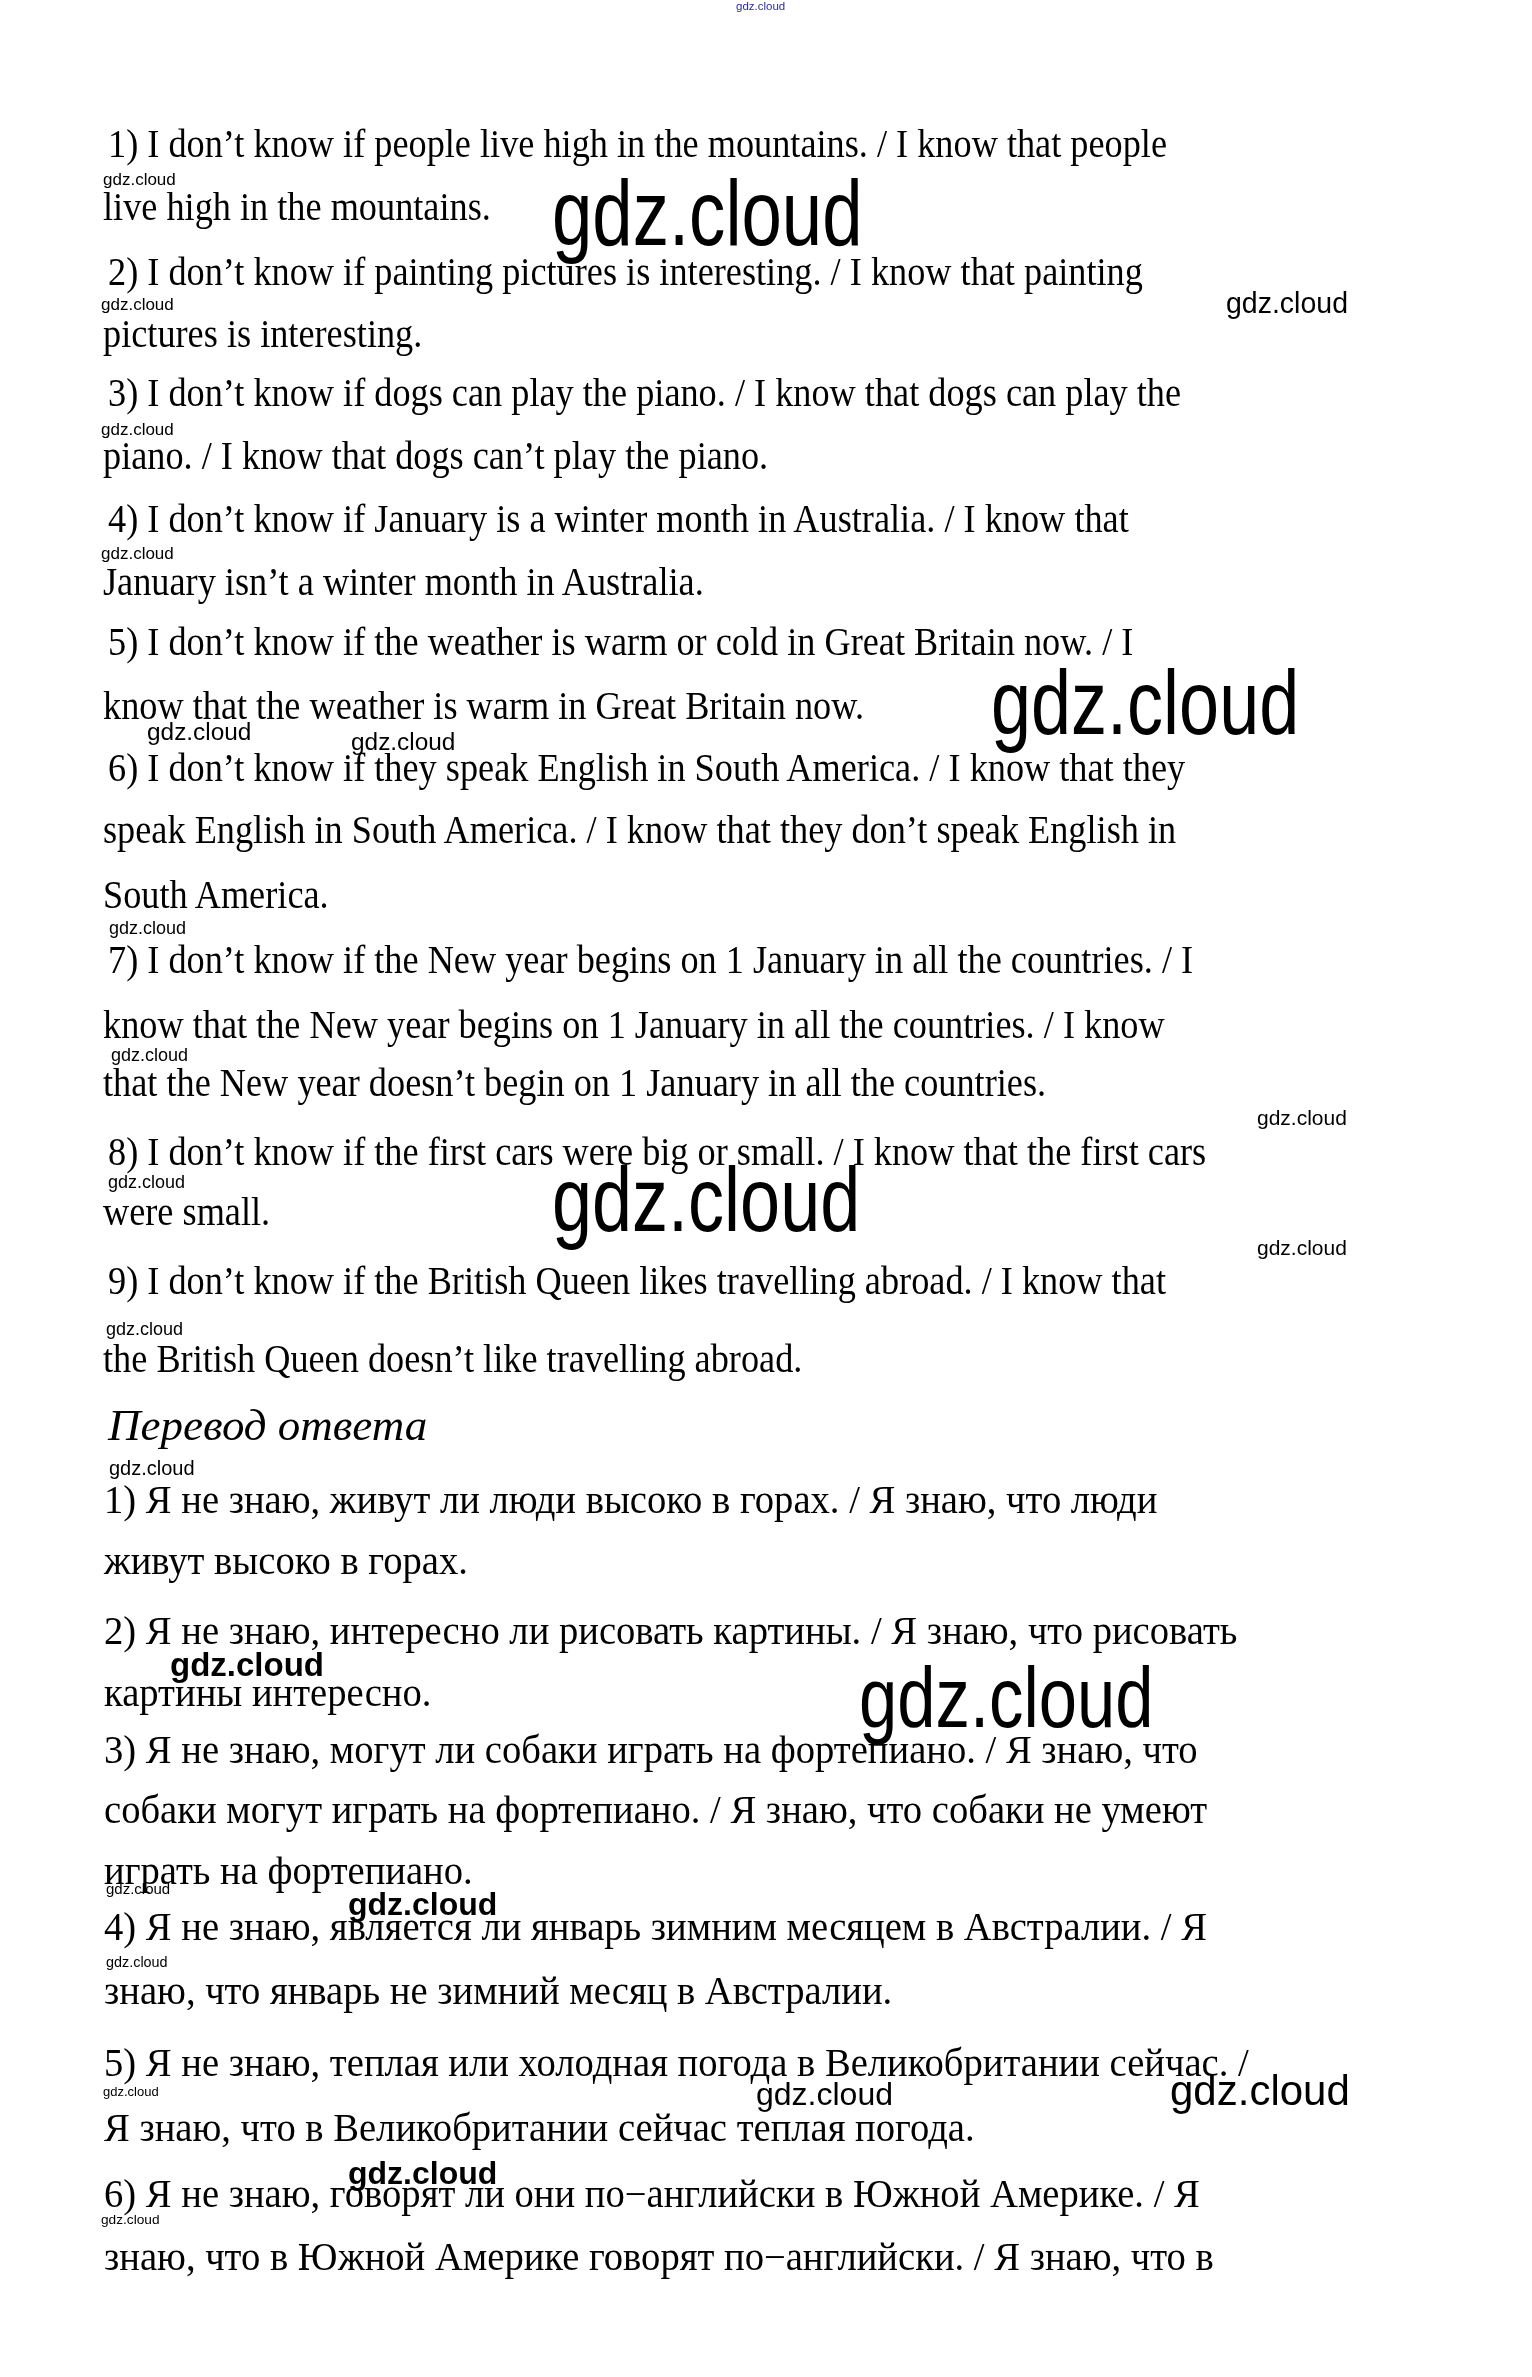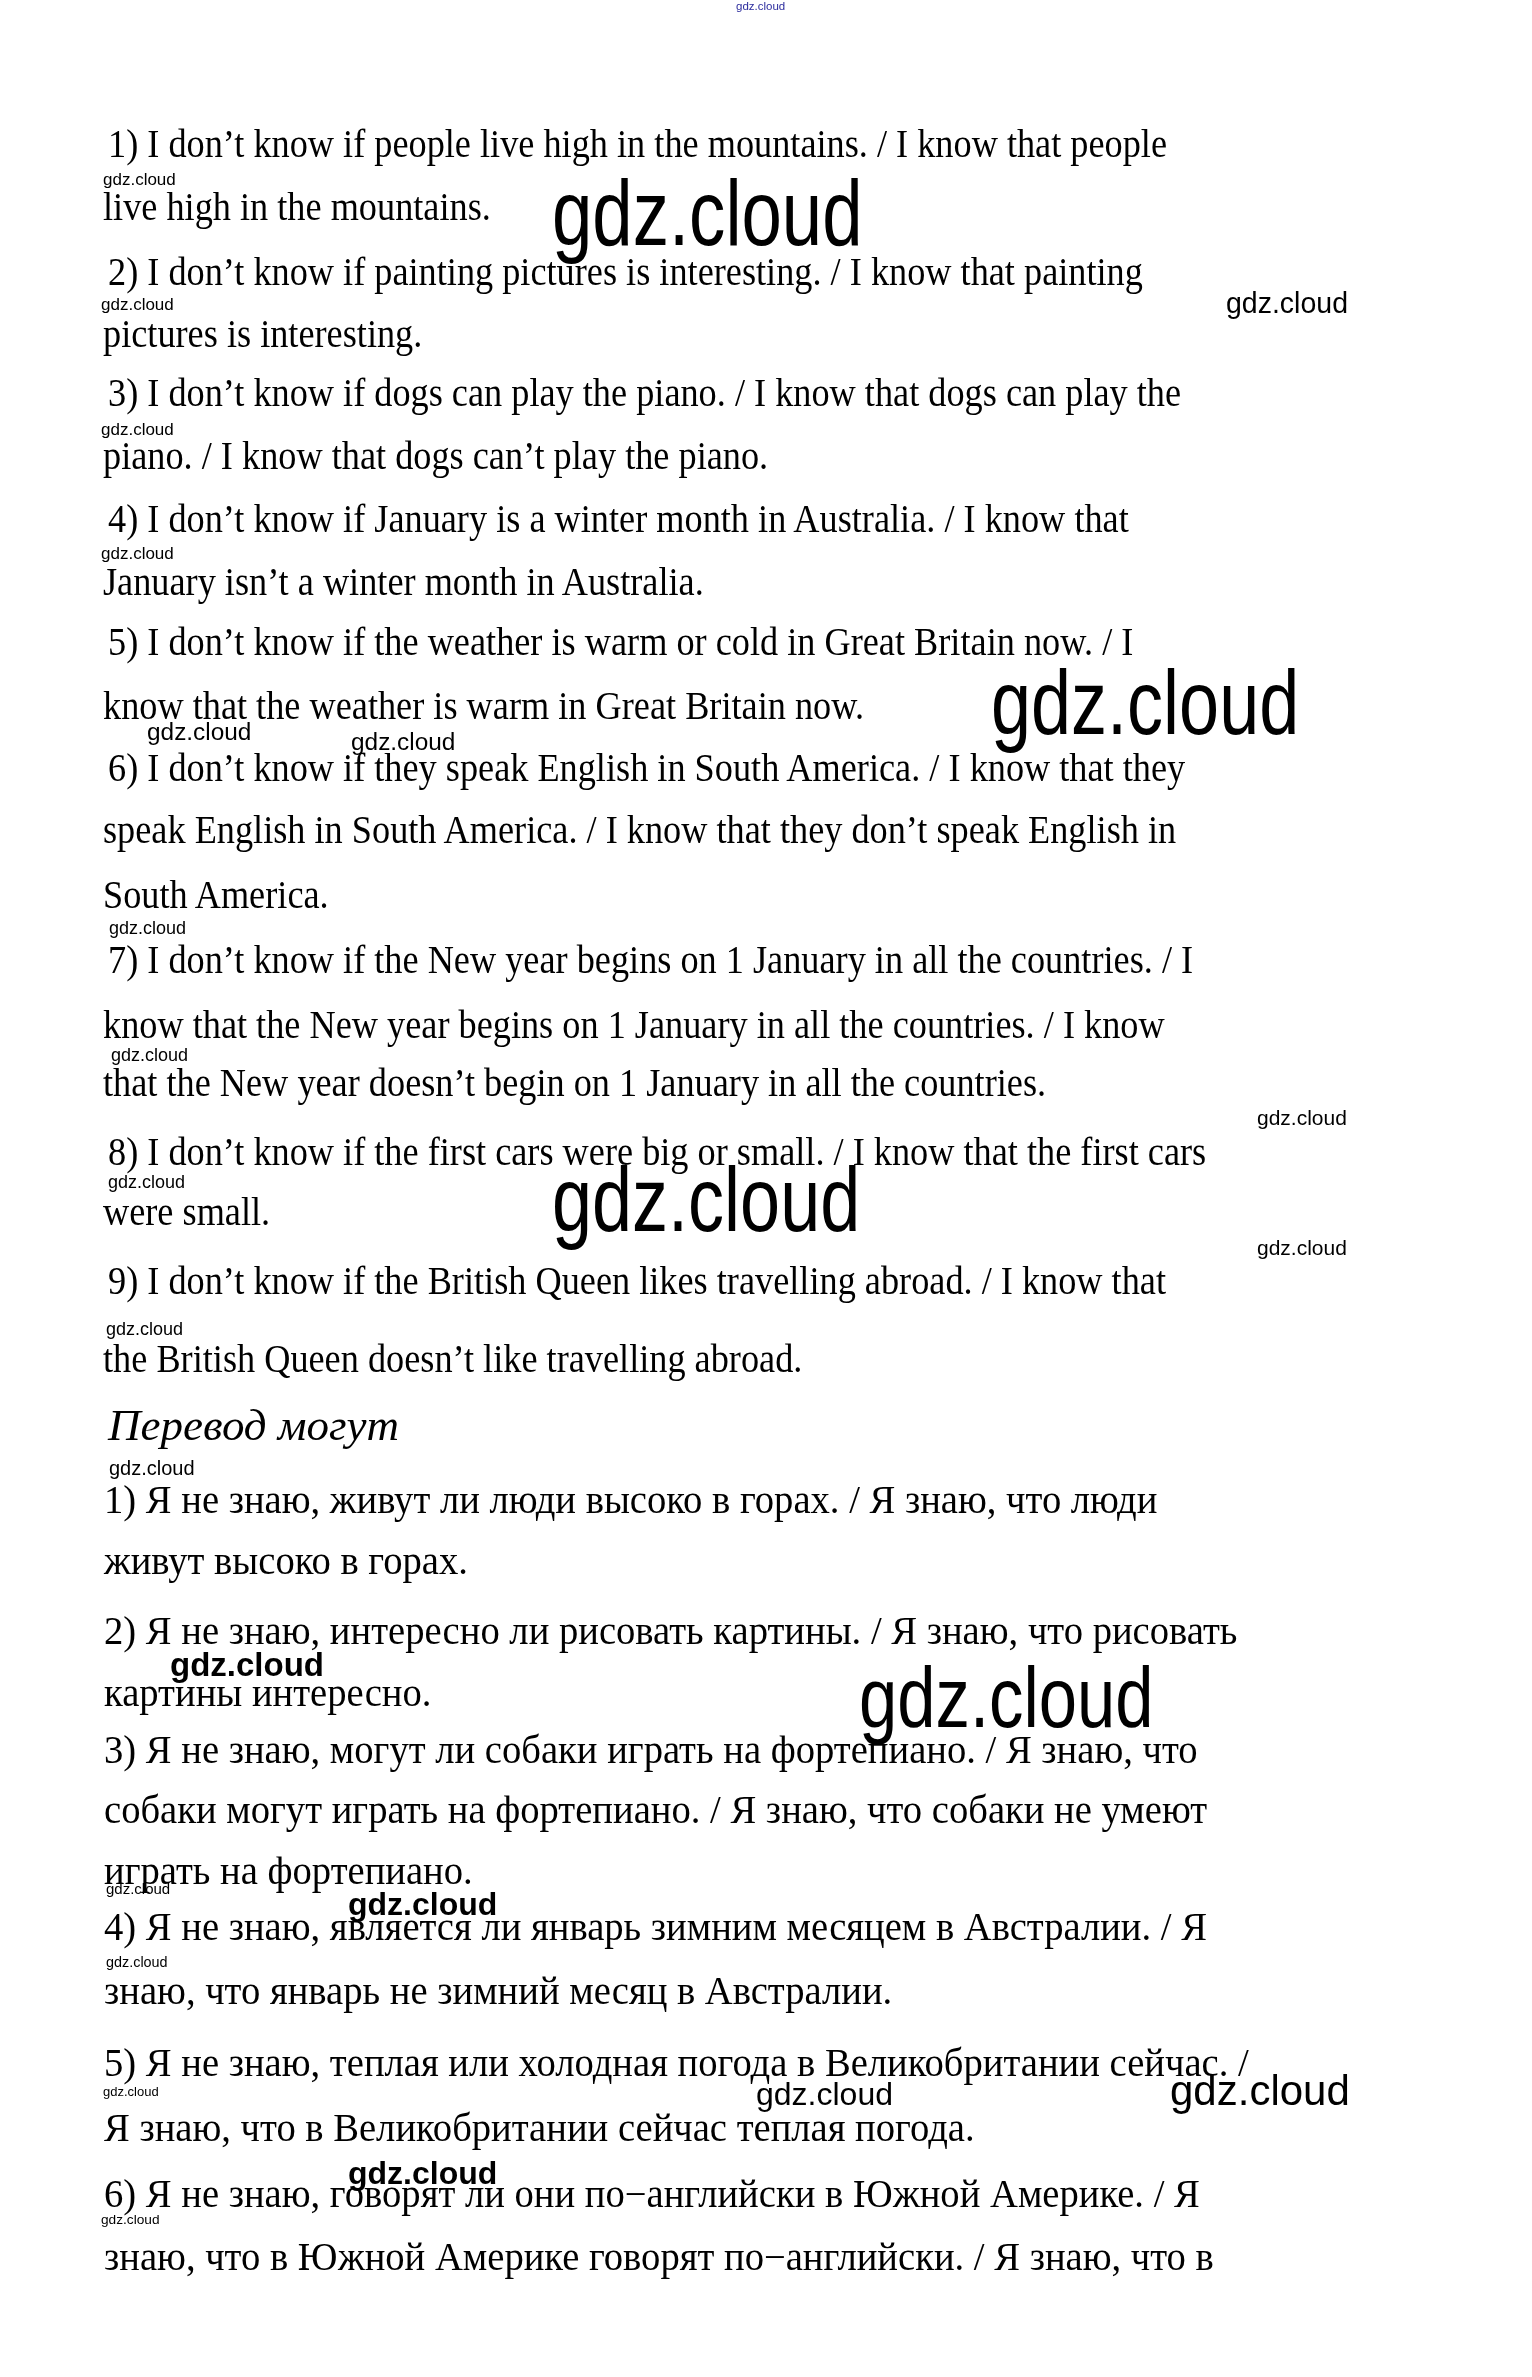--- a/index.html
+++ b/index.html
@@ -55,21 +55,21 @@
     <div class="line en" style="left: 108px; top: 748px;">6) I don’t know if they speak English in South America. / I know that they</div>
     <div class="line en" style="left: 103px; top: 810px;">speak English in South America. / I know that they don’t speak English in</div>
     <div class="line en" style="left: 103px; top: 875px;">South America.</div>
     <div class="line en" style="left: 108px; top: 940px;">7) I don’t know if the New year begins on 1 January in all the countries. / I</div>
     <div class="line en" style="left: 103px; top: 1005px;">know that the New year begins on 1 January in all the countries. / I know</div>
     <div class="line en" style="left: 103px; top: 1063px;">that the New year doesn’t begin on 1 January in all the countries.</div>
     <div class="line en" style="left: 108px; top: 1132px;">8) I don’t know if the first cars were big or small. / I know that the first cars</div>
     <div class="line en" style="left: 103px; top: 1192px;">were small.</div>
     <div class="line en" style="left: 108px; top: 1261px;">9) I don’t know if the British Queen likes travelling abroad. / I know that</div>
     <div class="line en" style="left: 103px; top: 1339px;">the British Queen doesn’t like travelling abroad.</div>
-    <div class="line heading" style="left: 108px; top: 1403px;">Перевод могут</div>
+    <div class="line heading" style="left: 108px; top: 1403px;">Перевод ответа</div>
     <div class="line ru" style="left: 104px; top: 1480px;">1) Я не знаю, живут ли люди высоко в горах. / Я знаю, что люди</div>
     <div class="line ru" style="left: 104px; top: 1541px;">живут высоко в горах.</div>
     <div class="line ru" style="left: 104px; top: 1611px;">2) Я не знаю, интересно ли рисовать картины. / Я знаю, что рисовать</div>
     <div class="line ru" style="left: 104px; top: 1673px;">картины интересно.</div>
     <div class="line ru" style="left: 104px; top: 1730px;">3) Я не знаю, могут ли собаки играть на фортепиано. / Я знаю, что</div>
     <div class="line ru" style="left: 104px; top: 1790px;">собаки могут играть на фортепиано. / Я знаю, что собаки не умеют</div>
     <div class="line ru" style="left: 104px; top: 1851px;">играть на фортепиано.</div>
     <div class="line ru" style="left: 104px; top: 1907px;">4) Я не знаю, является ли январь зимним месяцем в Австралии. / Я</div>
     <div class="line ru" style="left: 104px; top: 1971px;">знаю, что январь не зимний месяц в Австралии.</div>
     <div class="line ru" style="left: 104px; top: 2043px;">5) Я не знаю, теплая или холодная погода в Великобритании сейчас. /</div>

